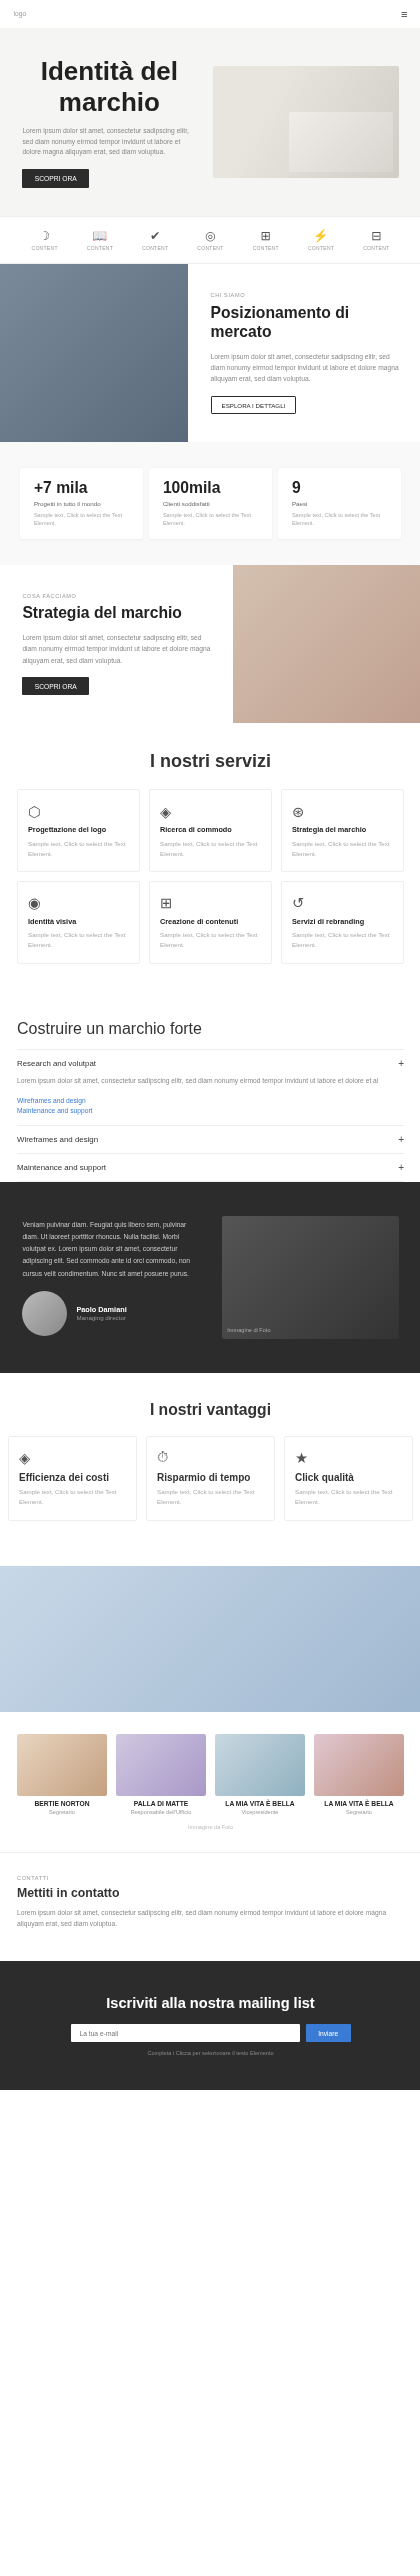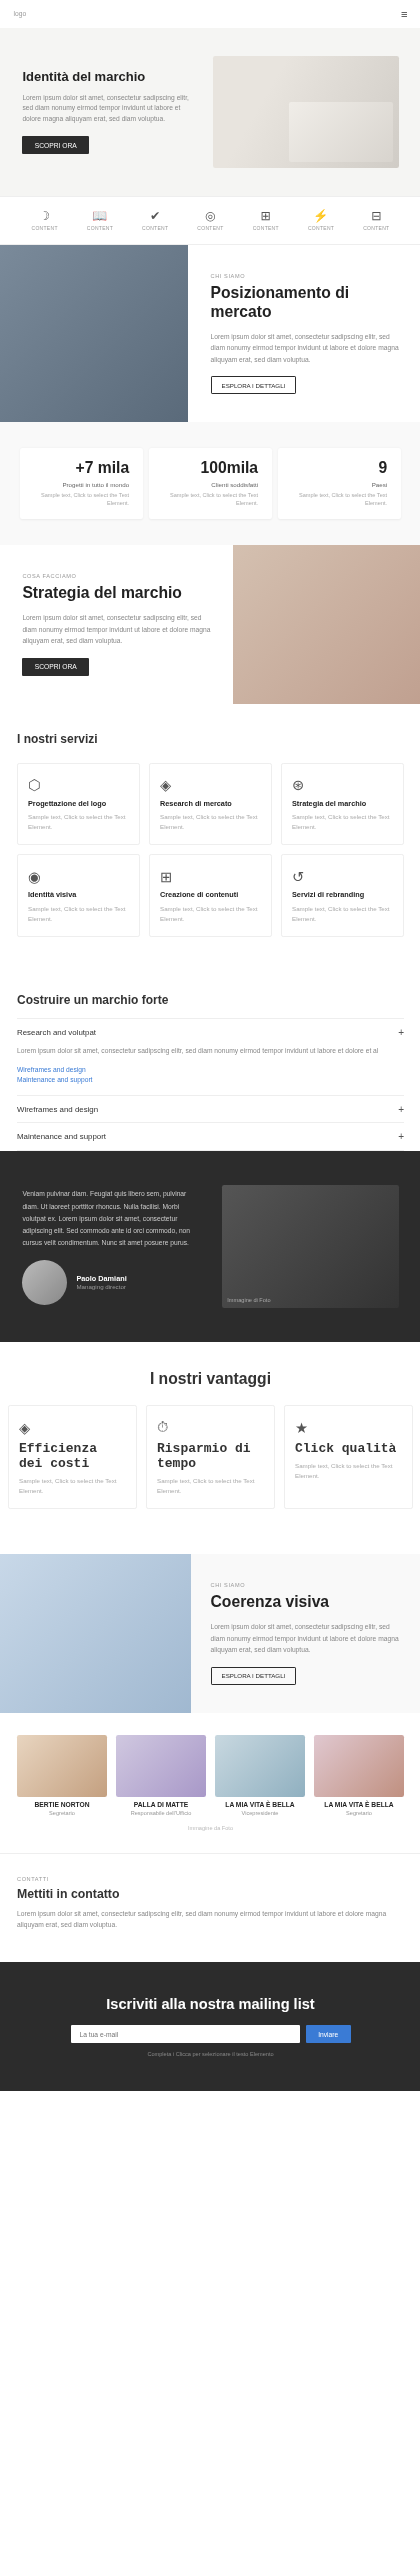--- a/index.html
+++ b/index.html
@@ -6,21 +6,21 @@
     body { font-family: 'Segoe UI', Arial, sans-serif; background: #fff; color: #333; width: 421px; margin: 0 auto; }
 
     
     .navbar { display: flex; justify-content: space-between; align-items: center; padding: 7.9px 13.5px; background: #fff; }
     .nav-logo { font-size: 6.7px; color: #999; }
     .nav-menu-icon { font-size: 11.2px; cursor: pointer; }
 
     
     .hero { background: #f5f5f3; padding: 28px 22.4px; display: flex; gap: 17px; align-items: center; }
     .hero-content { flex: 1; }
-    .hero-title { font-size: 13px; font-weight: 700; line-height: 1.2; margin-bottom: 7.9px; color: #222; }
+    .hero-title { font-size: 26px; font-weight: 700; line-height: 1.2; margin-bottom: 7.9px; color: #222; text-align: center; }
     .hero-text { font-size: 6.7px; color: #888; line-height: 1.6; margin-bottom: 11.2px; }
     .btn-primary { background: #2c2c2c; color: #fff; border: none; padding: 5.6px 12.3px; font-size: 6.7px; cursor: pointer; border-radius: 1.1px; }
     .hero-image { flex: 1; height: 112px; background: #ddd; border-radius: 2.2px; overflow: hidden; position: relative; }
 
     
     .icons-bar { display: flex; justify-content: space-around; align-items: center; padding: 12.3px 17px; border-bottom: 0.6px solid #eee; border-top: 0.6px solid #eee; background: #fff; }
     .icon-item { display: flex; flex-direction: column; align-items: center; gap: 2.2px; }
     .icon-item .icon-symbol { font-size: 12.3px; color: #555; }
     .icon-item .icon-label { font-size: 5px; color: #999; text-transform: uppercase; letter-spacing: 0.3px; }
 
@@ -28,51 +28,51 @@
     .chi-siamo { display: flex; gap: 0; background: #fff; padding: 0; }
     .chi-siamo-image { flex: 1; min-height: 157px; background: linear-gradient(135deg, #c8c4bd 0%, #a8a4a0 100%); }
     .chi-siamo-content { flex: 1; padding: 28px 22.4px; }
     .section-label { font-size: 5.6px; color: #999; text-transform: uppercase; letter-spacing: 0.6px; margin-bottom: 5.6px; }
     .section-title { font-size: 15.7px; font-weight: 700; line-height: 1.2; color: #222; margin-bottom: 9px; }
     .section-text { font-size: 6.7px; color: #888; line-height: 1.7; margin-bottom: 11.2px; }
     .btn-outline { border: 0.6px solid #2c2c2c; background: transparent; color: #2c2c2c; padding: 4.5px 10px; font-size: 6.2px; cursor: pointer; border-radius: 1.1px; }
 
     
     .stats { display: flex; gap: 0; padding: 22.4px 17px; background: #f9f9f9; }
-    .stat-item { flex: 1; padding: 11.2px 13.5px; background: #fff; margin: 3.4px; border-radius: 2.2px; box-shadow: 0 0.6px 2.2px rgba(0,0,0,0.06); text-align: right; }
+    .stat-item { flex: 1; padding: 11.2px 13.5px; background: #fff; margin: 3.4px; border-radius: 2.2px; box-shadow: 0 0.6px 2.2px rgba(0,0,0,0.06); }
     .stat-number { font-size: 15.7px; font-weight: 700; color: #222; margin-bottom: 3.4px; }
     .stat-label { font-size: 6.2px; color: #666; margin-bottom: 3.4px; }
     .stat-desc { font-size: 5.6px; color: #aaa; line-height: 1.5; }
 
     
     .strategia { display: flex; gap: 0; background: #fff; padding: 0; }
     .strategia-content { flex: 1; padding: 28px 22.4px; }
     .strategia-image { flex: 1; min-height: 157px; background: linear-gradient(135deg, #e8d5c0 0%, #d4b896 100%); position: relative; overflow: hidden; }
 
     
     .servizi { padding: 28px 17px; background: #fff; }
-    .servizi h2 { font-size: 12px; font-weight: 700; margin-bottom: 17px; }
+    .servizi h2 { text-align: center; font-size: 18px; font-weight: 700; margin-bottom: 17px; }
     .servizi-grid { display: grid; grid-template-columns: repeat(3, 1fr); gap: 9px; }
     .servizio-card { border: 0.6px solid #eee; border-radius: 2.2px; padding: 12.3px 10px; }
     .servizio-icon { font-size: 14.6px; margin-bottom: 5.6px; color: #555; }
     .servizio-name { font-size: 7.3px; font-weight: 600; margin-bottom: 4.5px; color: #222; }
     .servizio-desc { font-size: 6.2px; color: #aaa; line-height: 1.6; }
     .accent-link { color: #3a7bd5; font-size: 6.7px; text-decoration: none; display: block; margin: 3.4px 0; }
 
     
     .testimonial { background: #2c2c2c; padding: 34px 22.4px; display: flex; gap: 22.4px; align-items: center; margin-top: 0; }
     .testimonial-avatar-ph { width: 45px; height: 45px; border-radius: 50%; background: linear-gradient(135deg, #bbb 0%, #888 100%); }
 
     
     .vantaggi { padding: 28px 8px; background: #fff; }
     .vantaggi h2 { text-align: center; font-size: 15.7px; font-weight: 700; margin-bottom: 17px; }
     .vantaggi-grid { display: grid; grid-template-columns: repeat(3, 1fr); gap: 9px; margin-bottom: 17px; }
     .vantaggio-card { border: 0.6px solid #eee; border-radius: 2.2px; padding: 12.3px 10px; }
     .vantaggio-icon { font-size: 14.6px; margin-bottom: 5.6px; color: #555; }
-    .vantaggio-name { font-size: 13px; font-weight: 600; margin-bottom: 4.5px; font-family: Liberation Mono, monospace; }
+    .vantaggio-name { font-size: 10px; font-weight: 600; margin-bottom: 4.5px; }
     .vantaggio-desc { font-size: 6.2px; color: #aaa; line-height: 1.6; }
 
     
     .coerenza { display: flex; gap: 0; background: #f9f9f9; }
     .coerenza-image { flex: 1; min-height: 146px; background: linear-gradient(135deg, #c8d4e8 0%, #a0b4d0 100%); }
     .coerenza-content { flex: 1; padding: 28px 20px; }
 
     
     .team { padding: 22.4px 17px; background: #fff; }
     .team-grid { display: grid; grid-template-columns: repeat(4, 1fr); gap: 9px; }
@@ -205,21 +205,21 @@
 <section class="servizi">
   <h2>I nostri servizi</h2>
   <div class="servizi-grid">
     <div class="servizio-card">
       <div class="servizio-icon">⬡</div>
       <div class="servizio-name">Progettazione del logo</div>
       <div class="servizio-desc">Sample text, Click to select the Text Element.</div>
     </div>
     <div class="servizio-card">
       <div class="servizio-icon">◈</div>
-      <div class="servizio-name">Research di mercato</div>
+      <div class="servizio-name">Ricerca di commodo</div>
       <div class="servizio-desc">Sample text, Click to select the Text Element.</div>
     </div>
     <div class="servizio-card">
       <div class="servizio-icon">⊛</div>
       <div class="servizio-name">Strategia del marchio</div>
       <div class="servizio-desc">Sample text, Click to select the Text Element.</div>
     </div>
     <div class="servizio-card">
       <div class="servizio-icon">◉</div>
       <div class="servizio-name">Identità visiva</div>
@@ -232,21 +232,21 @@
     </div>
     <div class="servizio-card">
       <div class="servizio-icon">↺</div>
       <div class="servizio-name">Servizi di rebranding</div>
       <div class="servizio-desc">Sample text, Click to select the Text Element.</div>
     </div>
   </div>
 </section>
 
 <div style="padding: 28px 17px 0; background:#fff;">
-  <h2 style="font-size:12px;font-weight:700;margin-bottom:11.2px;">Costruire un marchio forte</h2>
+  <h2 style="font-size:16px;font-weight:400;margin-bottom:11.2px;">Costruire un marchio forte</h2>
 
   <div style="border-top:0.6px solid #eee;padding:7.9px 0;">
     <div style="display:flex;justify-content:space-between;align-items:center;cursor:pointer;">
       <span style="font-size:7.9px;color:#333;font-weight:500;">Research and volutpat</span>
       <span style="font-size:10px;color:#555;">+</span>
     </div>
     <div style="font-size:6.7px;color:#888;line-height:1.7;padding:6.7px 0;">
       Lorem ipsum dolor sit amet, consectetur sadipscing elitr, sed diam nonumy eirmod tempor invidunt ut labore et dolore et al
     </div>
     <a href="#" class="accent-link">Wireframes and design</a>
@@ -296,26 +296,20 @@
     <div class="vantaggio-card">
       <div class="vantaggio-icon">★</div>
       <div class="vantaggio-name">Click qualità</div>
       <div class="vantaggio-desc">Sample text, Click to select the Text Element.</div>
     </div>
   </div>
 </section>
 
 <section class="coerenza">
   <div class="coerenza-image img-laptop"></div>
-  <div class="coerenza-content">
-    <p class="section-label">CHI SIAMO</p>
-    <h2 class="section-title">Coerenza visiva</h2>
-    <p class="section-text">Lorem ipsum dolor sit amet, consectetur sadipscing elitr, sed diam nonumy eirmod tempor invidunt ut labore et dolore magna aliquyam erat, sed diam voluptua.</p>
-    <button class="btn-outline">ESPLORA I DETTAGLI</button>
-  </div>
 </section>
 
 <section class="team">
   <div class="team-grid">
     <div class="team-card">
       <div class="team-avatar team-avatar-1"></div>
       <div class="team-name">BERTIE NORTON</div>
       <div class="team-role">Segretario</div>
     </div>
     <div class="team-card">

